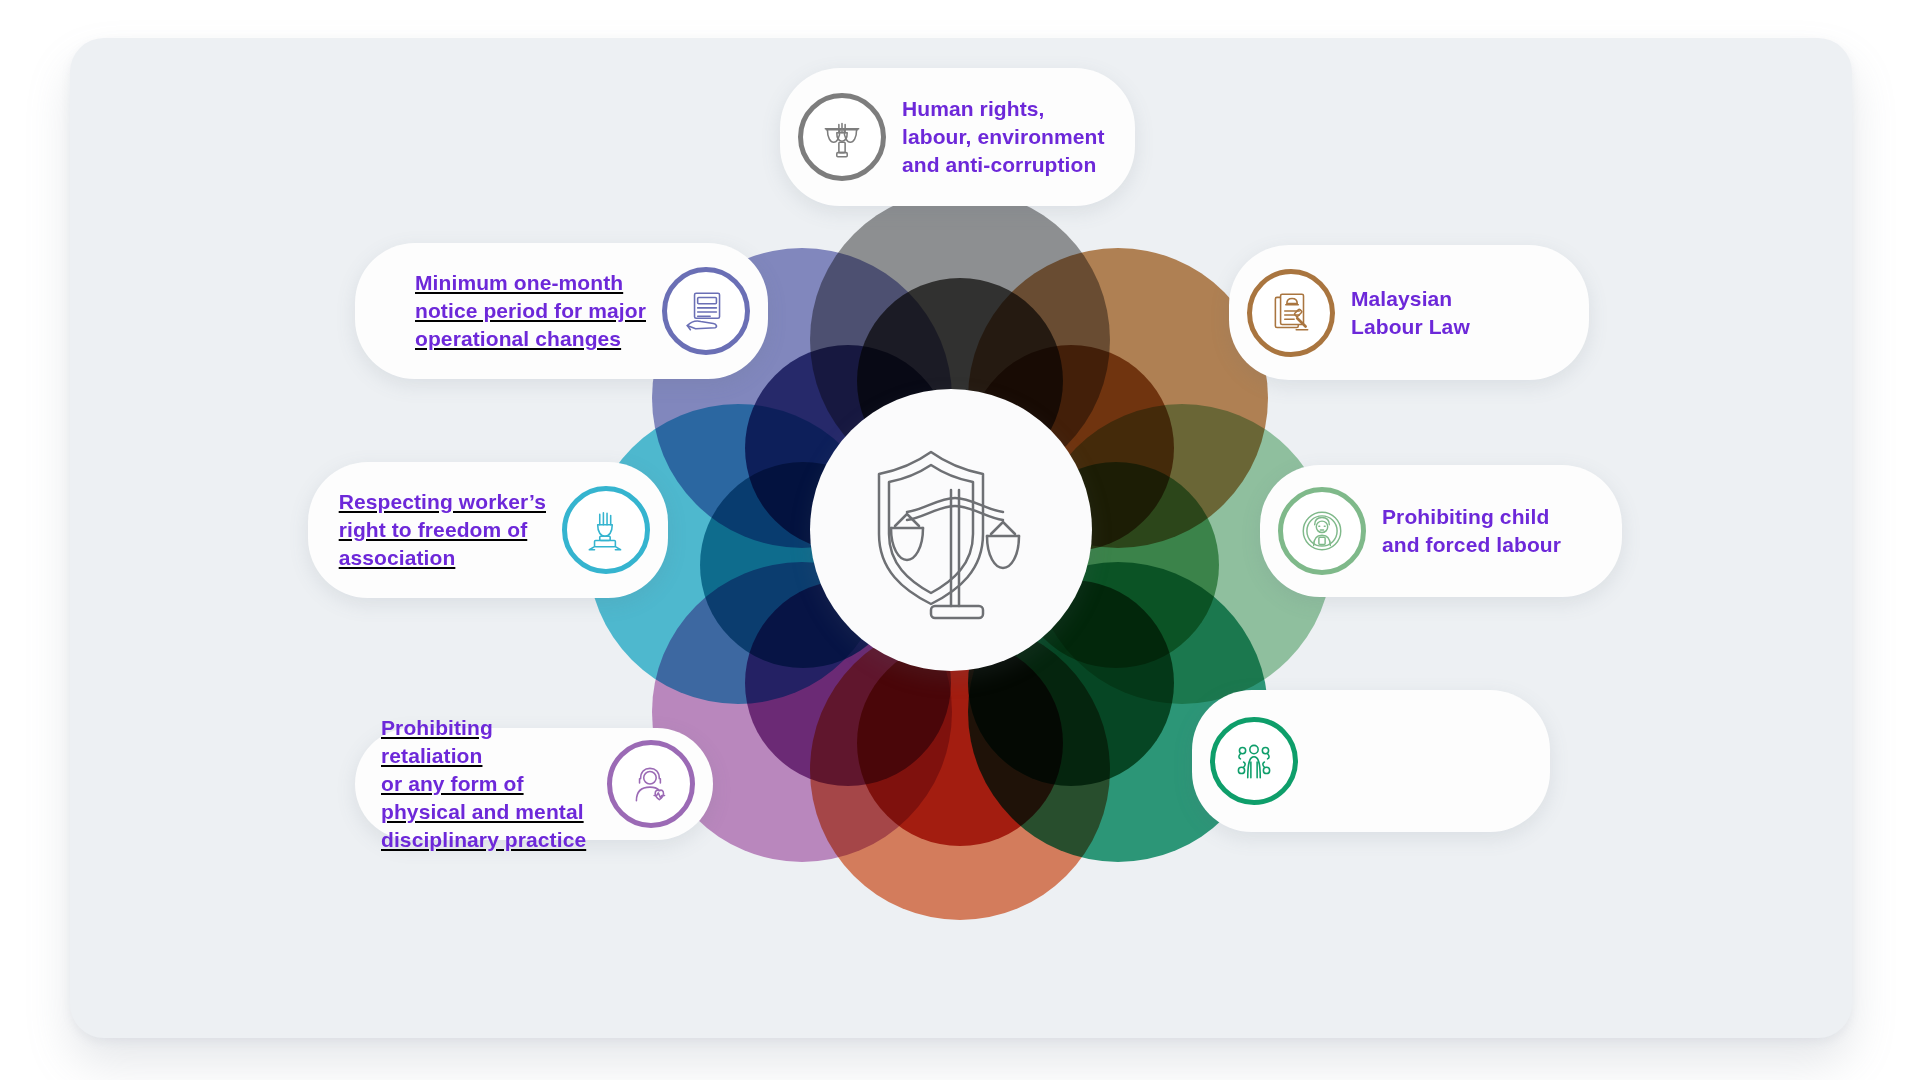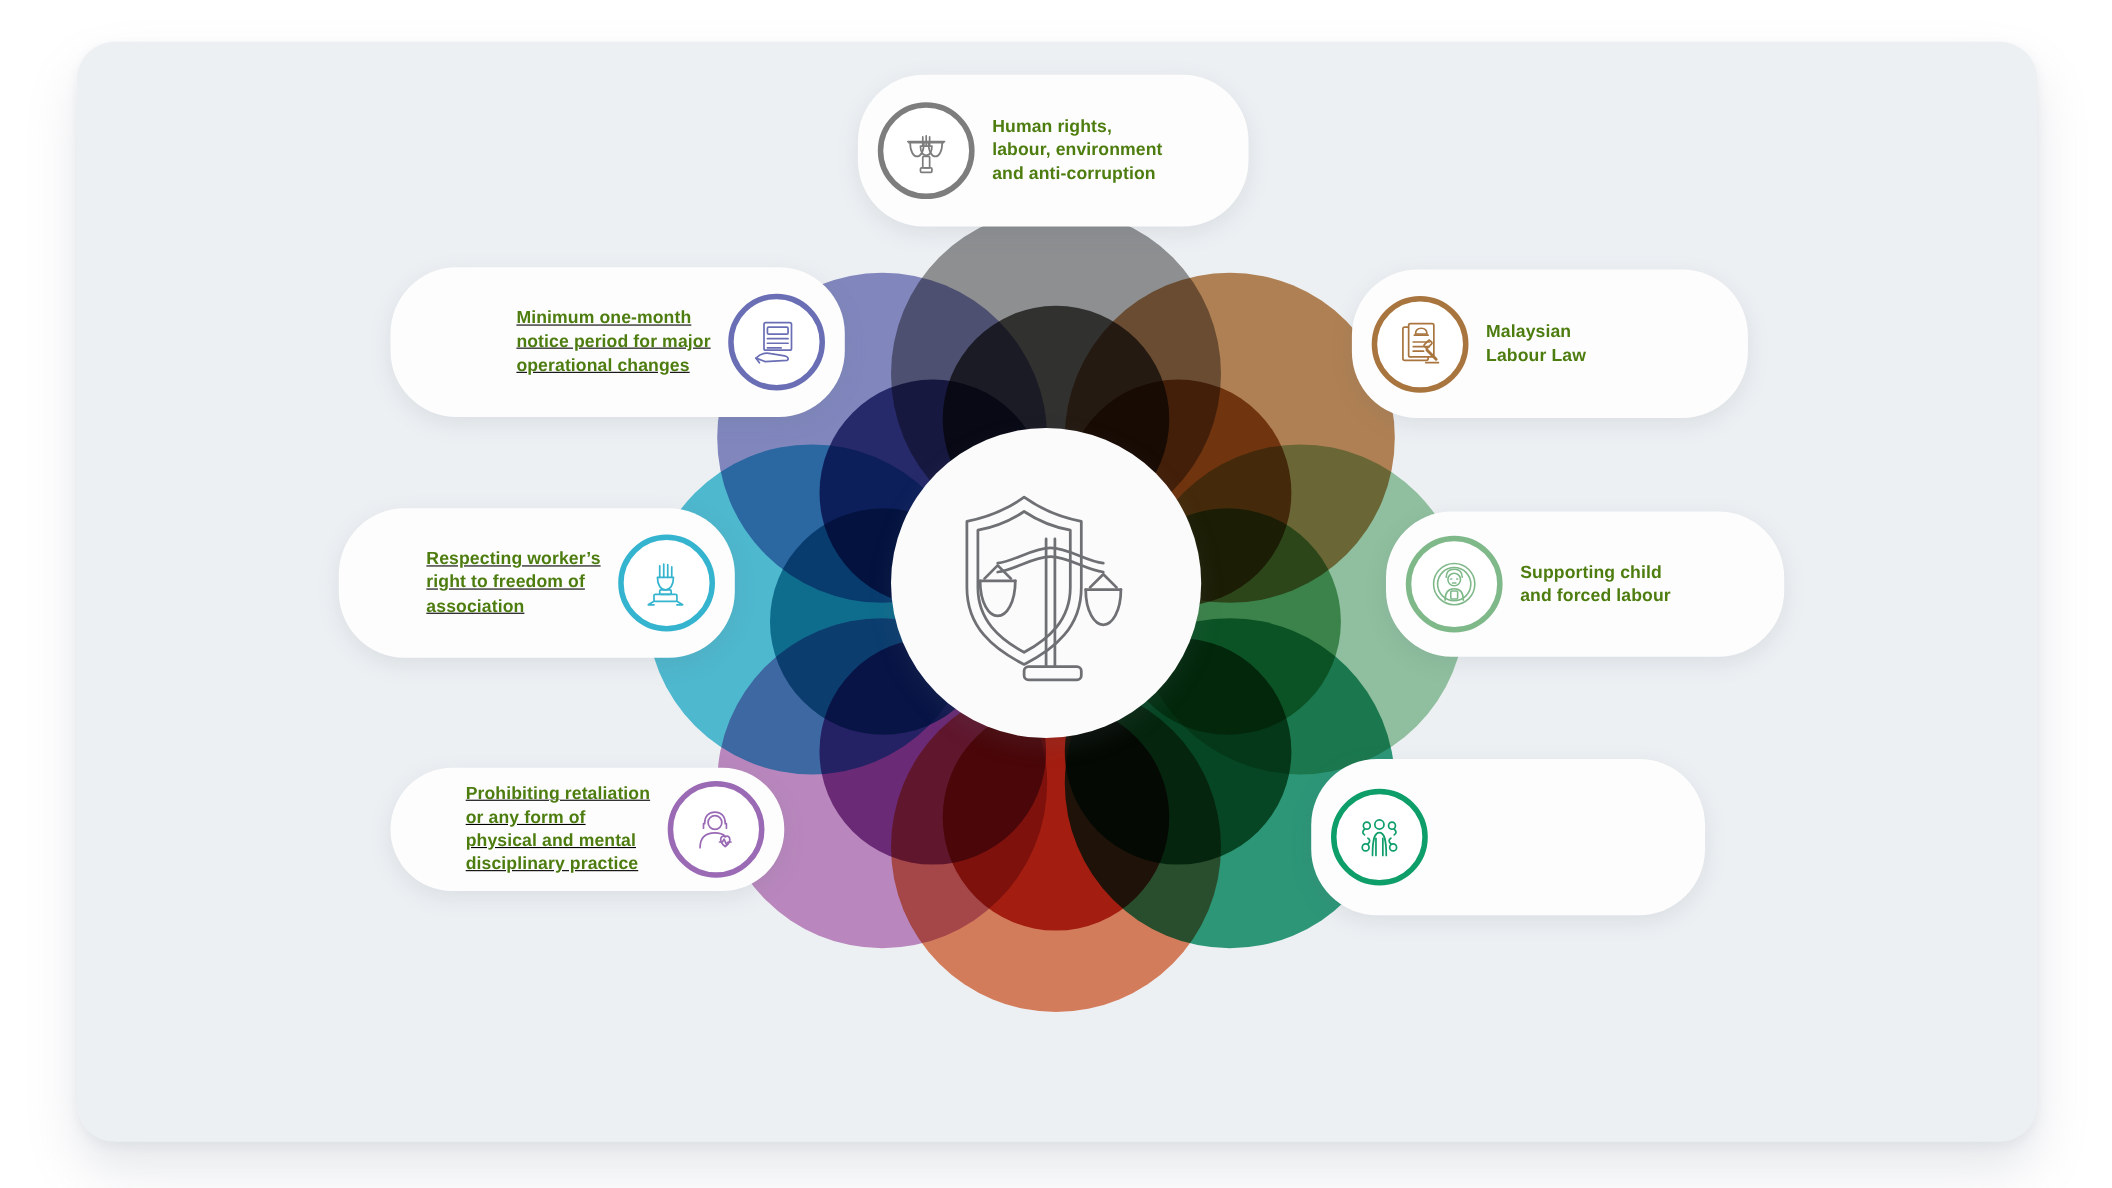--- a/index.html
+++ b/index.html
@@ -47,33 +47,33 @@
   .card.right-icon{flex-direction:row-reverse;padding:0 18px 0 26px;text-decoration:underline;}
   .badge{
     flex:0 0 auto;
     width:88px;height:88px;border-radius:50%;
     display:flex;align-items:center;justify-content:center;
     box-sizing:border-box;
     background:#ffffff;
   }
   .badge svg{width:50px;height:50px;display:block;}
   .card-text{
-    font-size:16px;line-height:1.33;font-weight:bold;color:#4d7c0f;
+    font-size:21px;line-height:1.33;font-weight:bold;color:#6d28d9;
     letter-spacing:.1px;white-space:pre-line;
   }
   .icon-left .card-text{margin-left:16px;}
   .icon-right .card-text{margin-right:16px;text-align:left;}
 
   
   #card-top      {left:780px;top:68px; width:355px;height:138px;}
   #card-upleft   {left:355px;top:243px;width:413px;height:136px;}
   #card-upright  {left:1229px;top:245px;width:360px;height:135px;}
   #card-left     {left:308px;top:462px;width:360px;height:136px;}
   #card-right    {left:1260px;top:465px;width:362px;height:132px;}
-  #card-lowleft  {left:355px;top:698px;width:358px;height:112px;}
+  #card-lowleft  {left:355px;top:728px;width:358px;height:112px;}
   #card-lowright {left:1192px;top:690px;width:358px;height:142px;}
   #card-bottom   {left:785px;top:862px;width:352px;height:160px;}
 </style>
 </head>
 <body>
 
 <div id="stage">
   <div class="panel" style="background: rgb(237, 240, 243);"></div>
 
   <div class="flower">
@@ -188,21 +188,21 @@
         <circle cx="24" cy="24" r="18"></circle>
         <circle cx="24" cy="24" r="14.5"></circle>
         <path d="M17 18 C17 13 20 11 24 11 C28 11 31 13 31 18"></path>
         <circle cx="24" cy="20" r="5.5"></circle>
         <path d="M21 19.5 L21.8 19.5 M26.2 19.5 L27 19.5"></path>
         <path d="M22.5 23 L25.5 23"></path>
         <path d="M16 38 C16 31 19 28 24 28 C29 28 32 31 32 38"></path>
         <rect x="21" y="30" width="6" height="7" rx="1"></rect>
       </svg>
     </span>
-    <div class="card-text">Supporting child
+    <div class="card-text">Prohibiting child
 and forced labour</div>
   </div>
 
   <div class="card right-icon icon-right" id="card-lowleft">
     <span class="badge" style="border: 5px solid rgb(155, 106, 181);">
       <svg viewBox="0 0 48 48" fill="none" stroke="#9b6ab5" stroke-width="1.5" stroke-linecap="round" stroke-linejoin="round">
         <path d="M14 19 C14 12 18 9 23 9 C28 9 32 12 32 19"></path>
         <path d="M13 19 L13 23 M33 19 L33 23"></path>
         <circle cx="23" cy="18" r="6"></circle>
         <path d="M10 40 C10 31 15 27 23 27 C27 27 30 28 32 30"></path>

